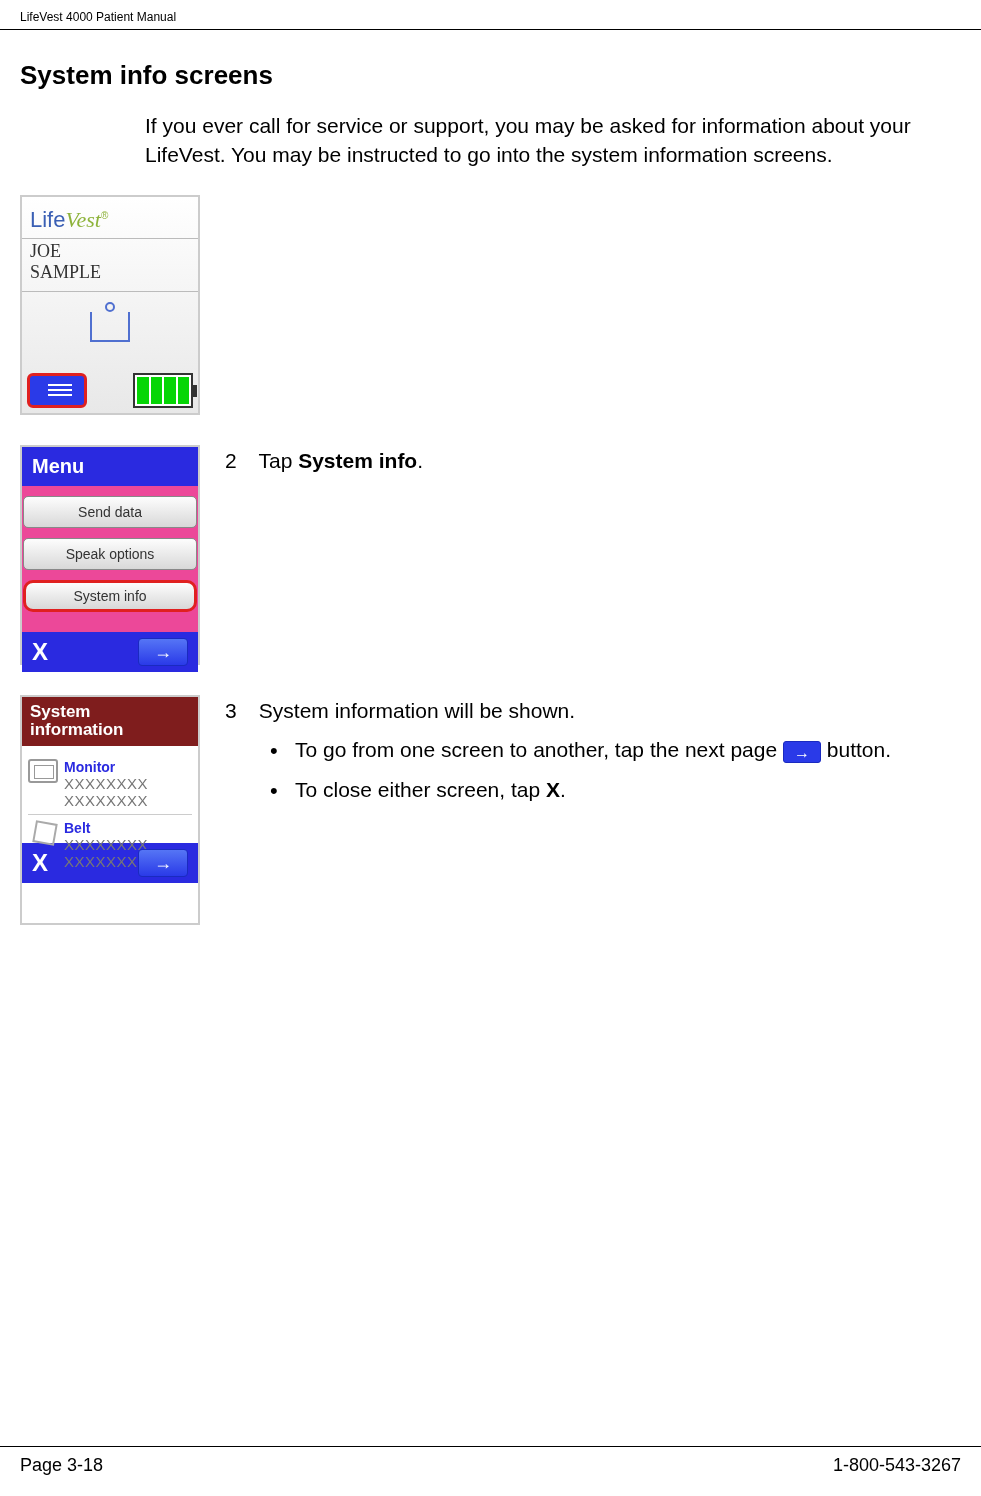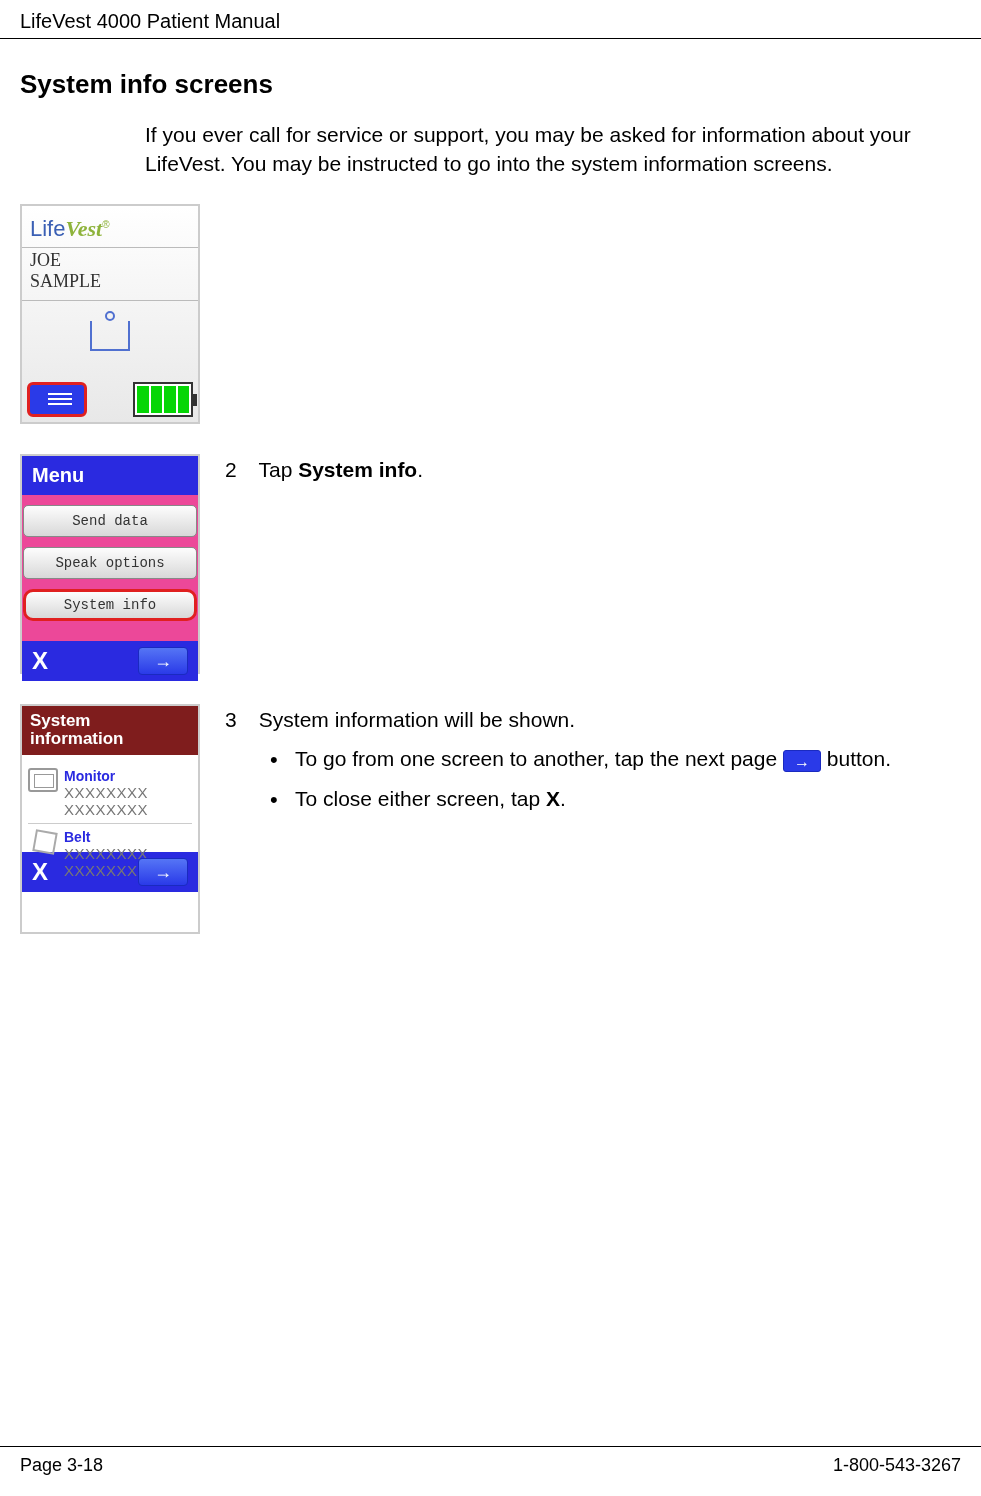--- a/index.html
+++ b/index.html
@@ -7,21 +7,21 @@
       font-family: Arial, Helvetica, sans-serif;
       width: 981px;
       height: 1496px;
       position: relative;
       background: #fff;
       color: #000;
     }
     .header {
       border-bottom: 1px solid #000;
       padding: 10px 20px 5px 20px;
-      font-size: 20px;
+      font-size: 12px;
     }
     .content-area {
       padding: 30px 20px 0 20px;
     }
     .section-title {
       font-size: 26px;
       font-weight: bold;
       margin-bottom: 20px;
     }
     .intro-text {
@@ -98,21 +98,21 @@
       border: 2px solid #ccc;
       background: linear-gradient(to bottom, #fff, #e8e8e8);
       height: 220px;
       position: relative;
     }
     .ds1-logo {
       padding: 10px 8px 5px 8px;
       font-size: 22px;
     }
     .ds1-logo .life { color: #3a5fb4; font-weight: normal; }
-    .ds1-logo .vest { color: #8eb33b; font-style: italic; font-family: cursive, serif; font-weight: bold; }
+    .ds1-logo .vest { color: #8eb33b; font-style: italic; font-family: cursive, serif; }
     .ds1-logo .reg { color: #8eb33b; font-size: 10px; vertical-align: super; }
     .ds1-name {
       padding: 2px 8px 8px 8px;
       font-family: "Comic Sans MS", cursive;
       font-size: 18px;
       color: #333;
       border-top: 1px solid #bbb;
       border-bottom: 1px solid #bbb;
     }
     .ds1-body {
@@ -199,21 +199,20 @@
     }
     .ds2-header {
       background: #2a2ae0;
       color: #fff;
       font-weight: bold;
       font-size: 20px;
       padding: 8px 10px;
     }
     .ds2-body {
       padding: 10px 1px;
-      font-family: Liberation Mono, monospace;
     }
     .menu-option {
       background: linear-gradient(to bottom, #fdfdfd, #d8d8d8);
       border: 1px solid #888;
       border-radius: 5px;
       text-align: center;
       padding: 7px 0;
       font-size: 14px;
       margin-bottom: 10px;
       color: #333;

